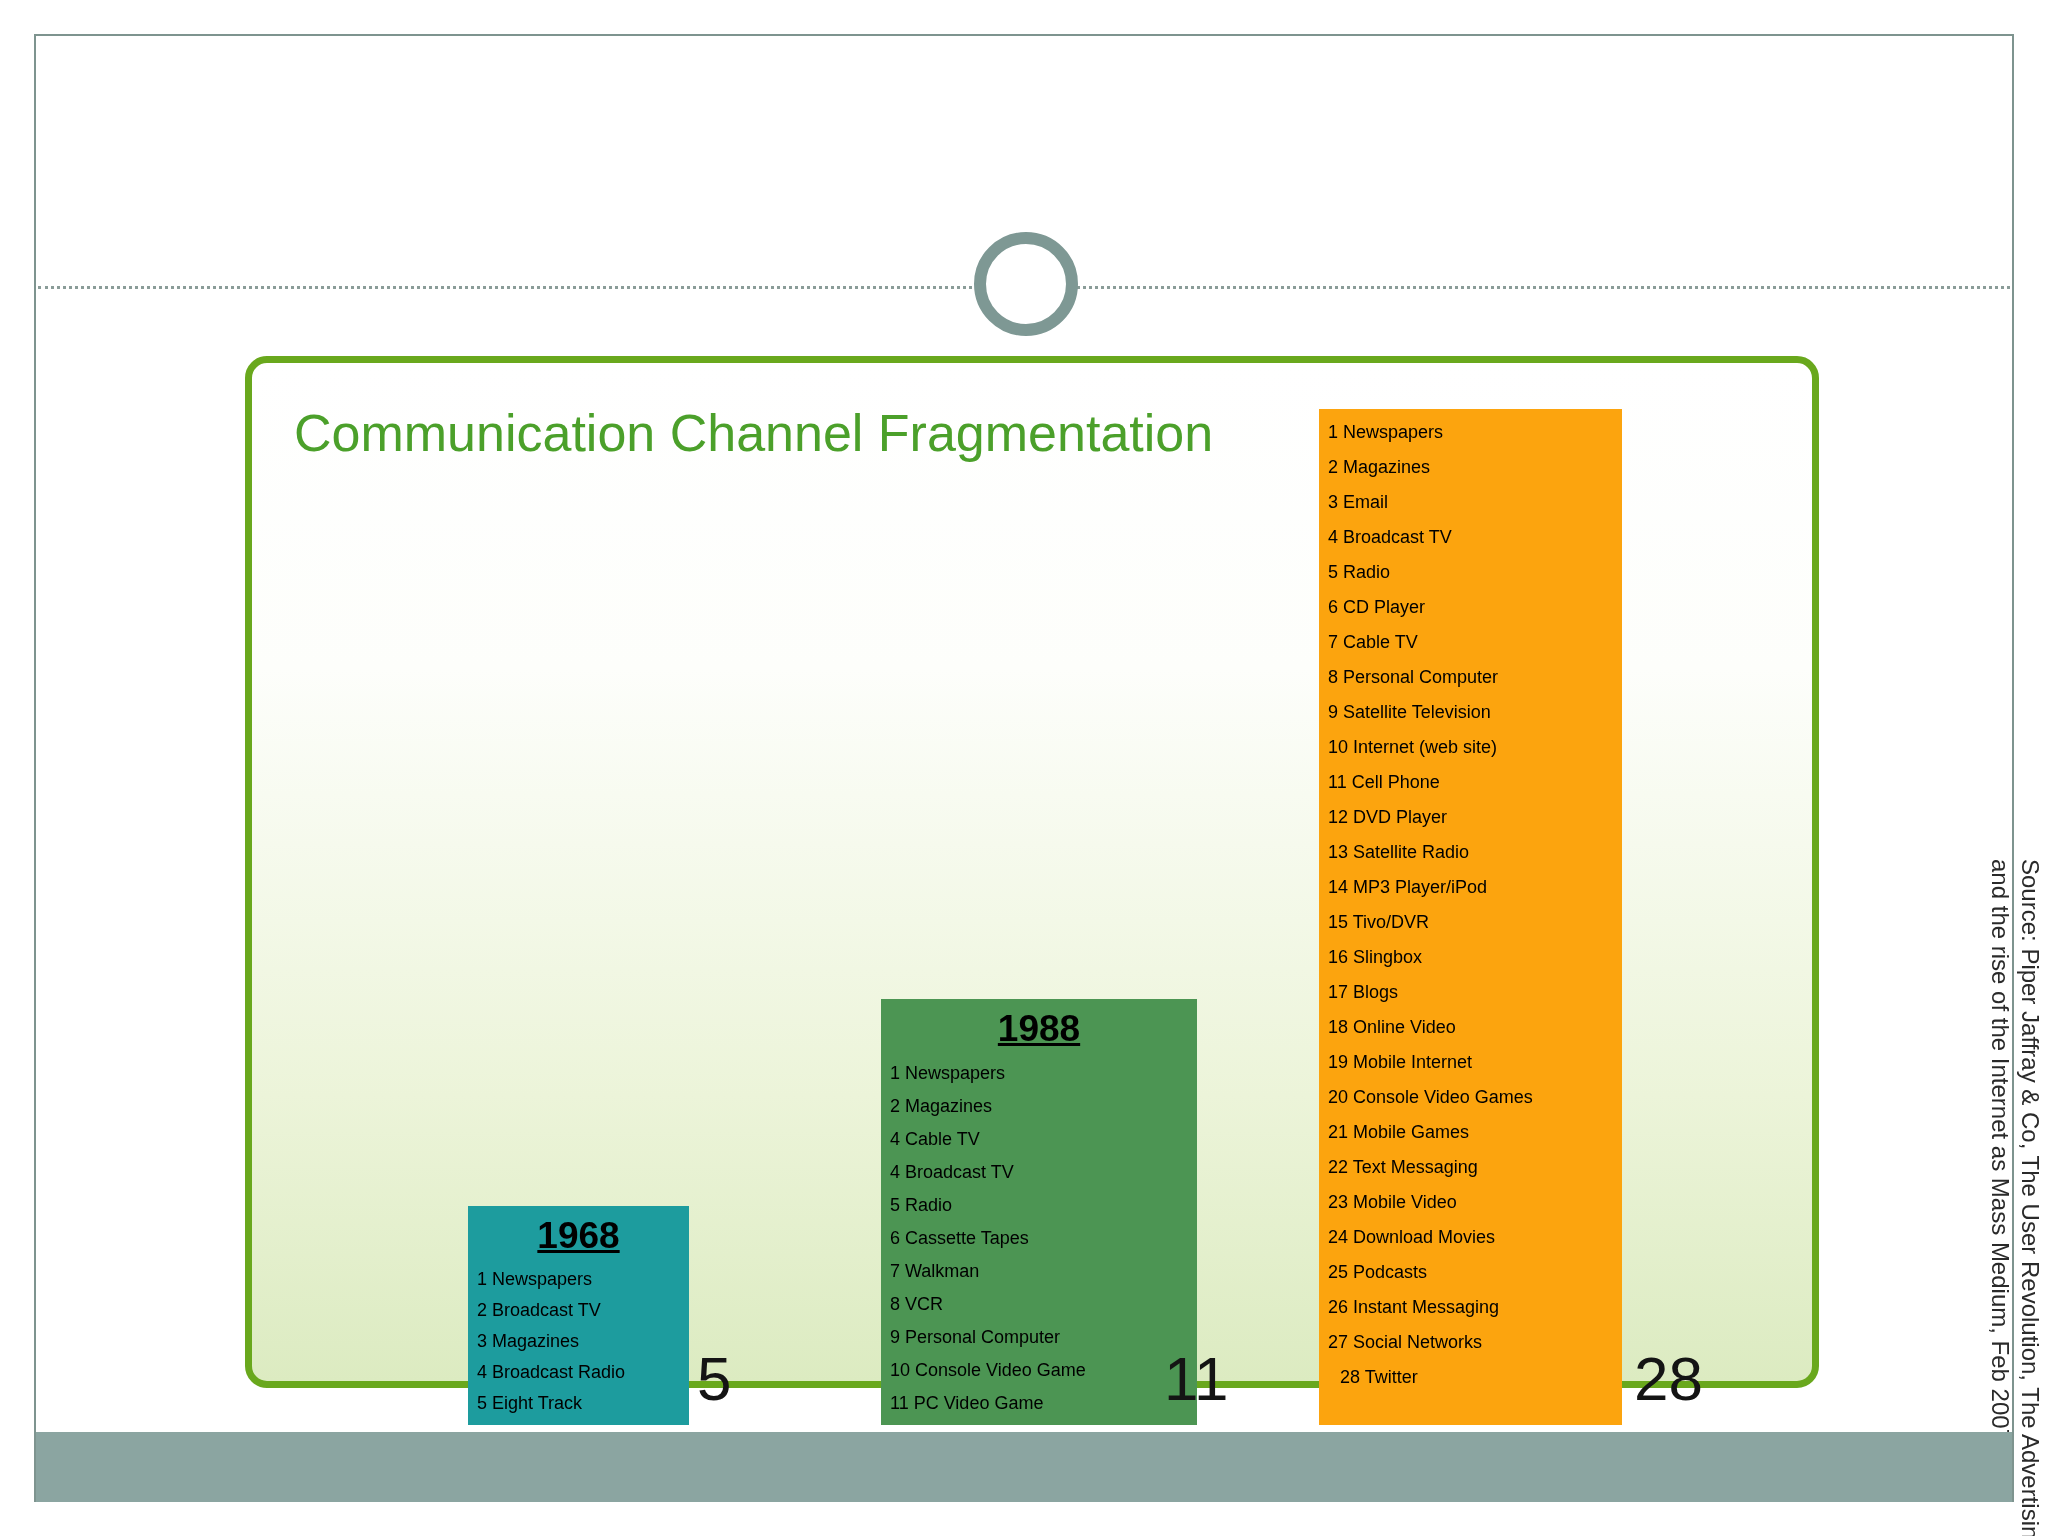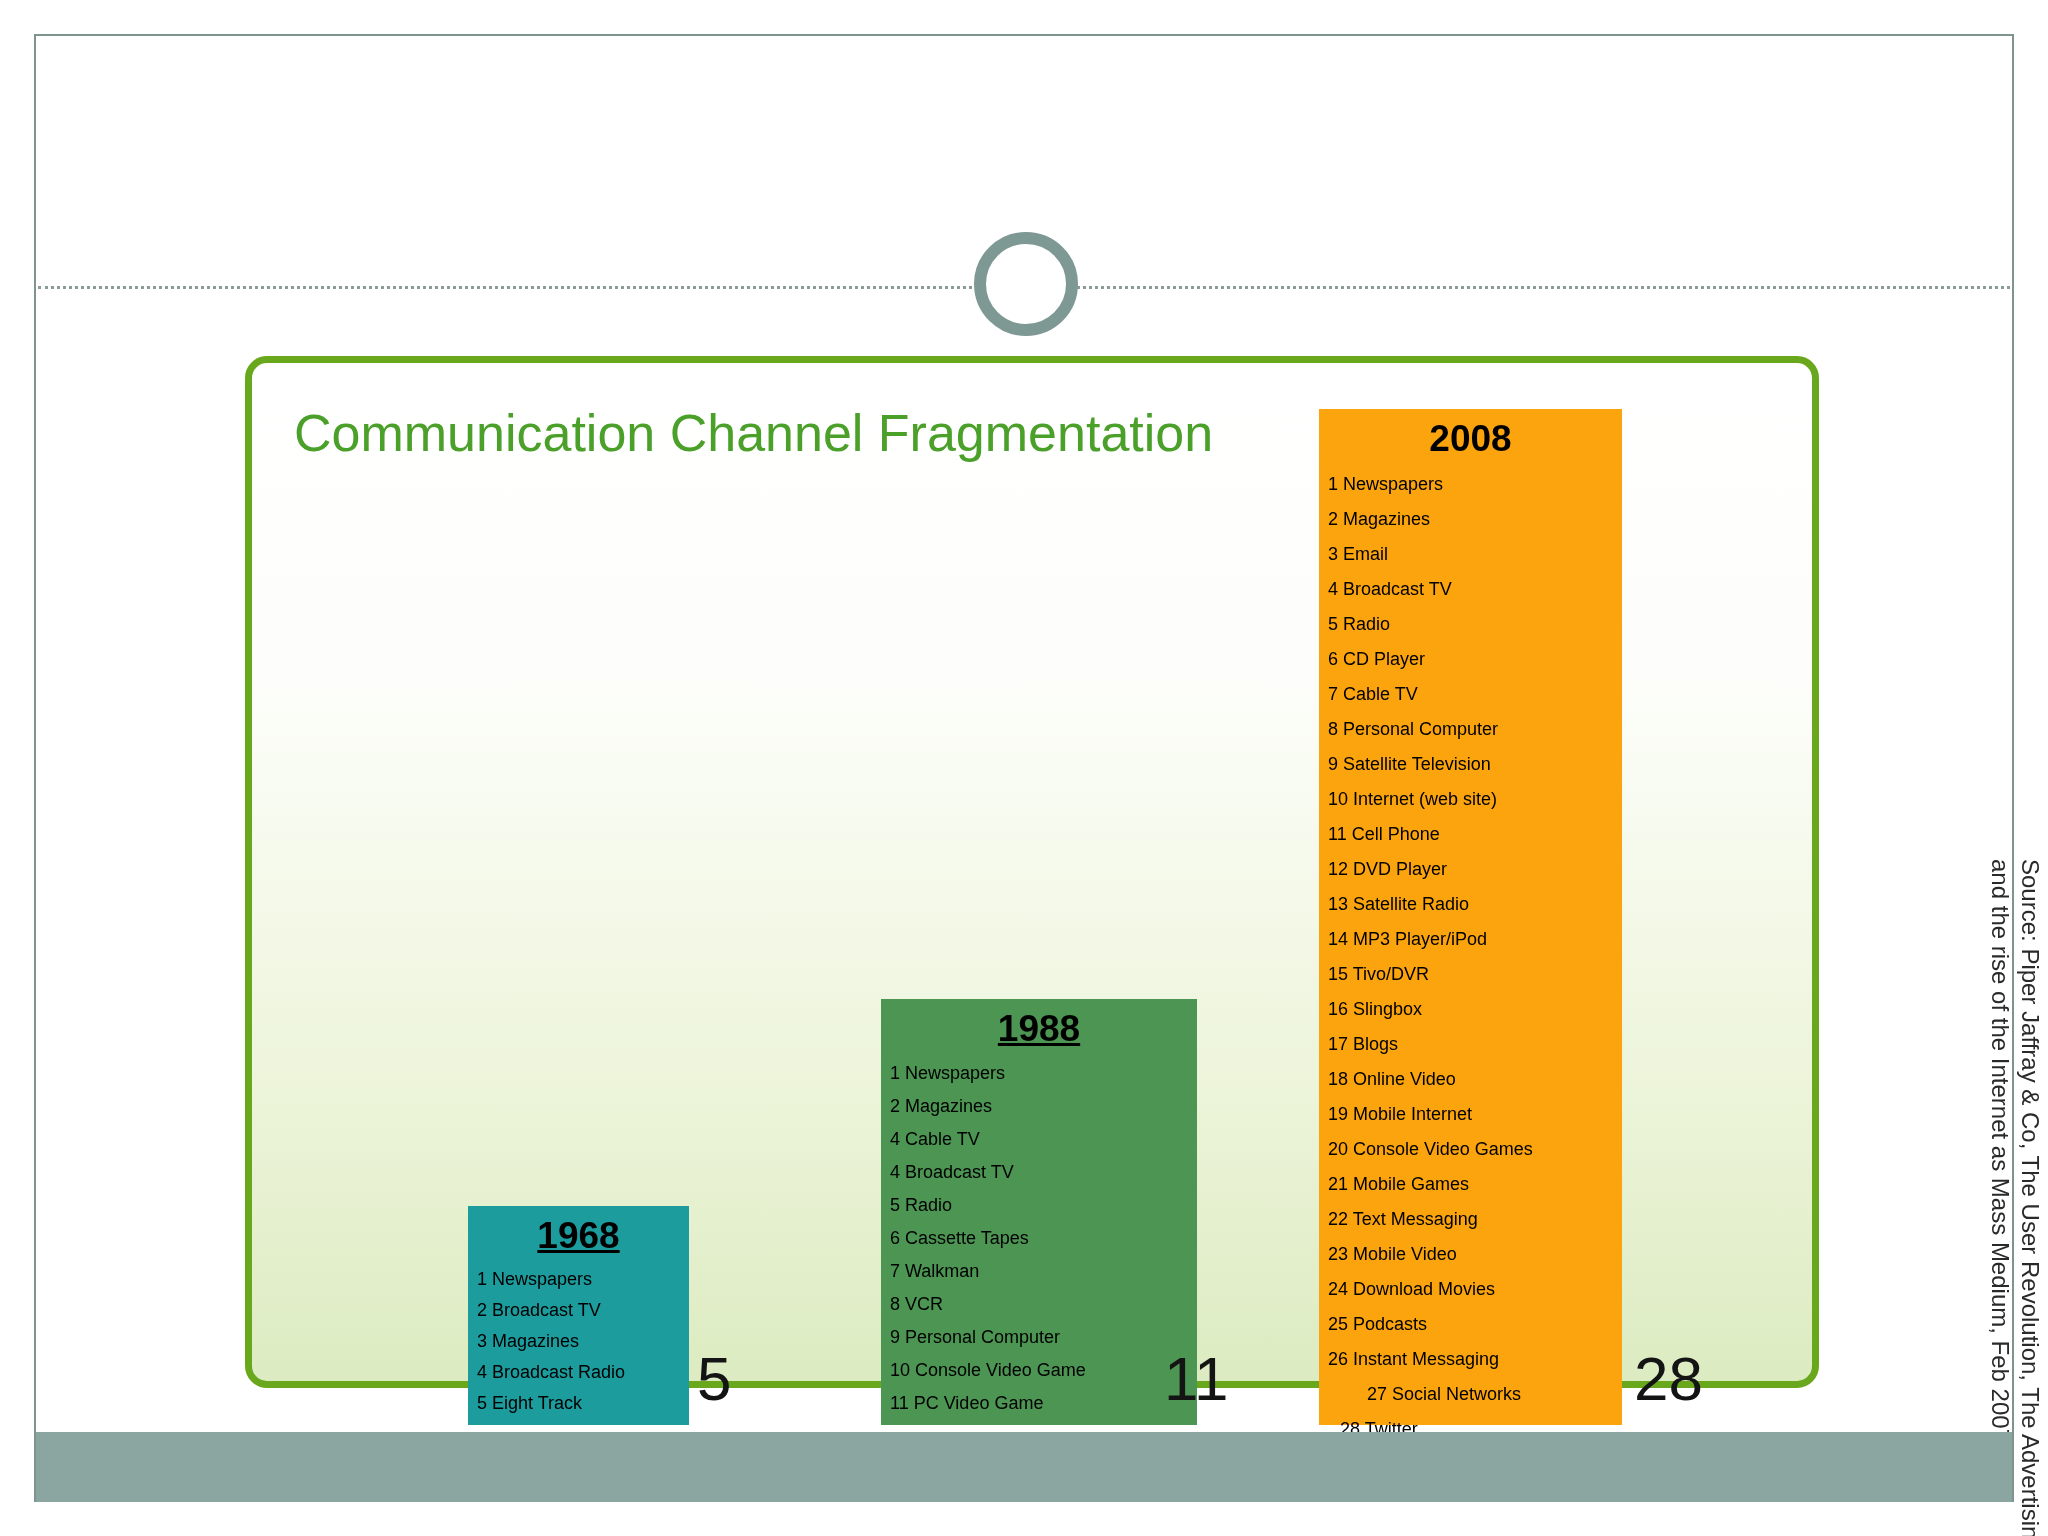--- a/index.html
+++ b/index.html
@@ -112,21 +112,20 @@
             <div class="bar-item" style="line-height: 33px;">6 Cassette Tapes</div>
             <div class="bar-item" style="line-height: 33px;">7 Walkman</div>
             <div class="bar-item" style="line-height: 33px;">8 VCR</div>
             <div class="bar-item" style="line-height: 33px;">9 Personal Computer</div>
             <div class="bar-item" style="line-height: 33px;">10 Console Video Game</div>
             <div class="bar-item" style="line-height: 33px;">11 PC Video Game</div>
           </div>
         </div>
         <div class="bar-count" style="left: 912px; top: 985px;">11</div>
         <div class="bar" style="left: 1067px; top: 46px; width: 303px; height: 1016px; background: rgb(252, 164, 14);">
-          <div class="bar-year">2008</div>
           <div class="bar-items" style="margin-top: 6px;">
             <div class="bar-item" style="line-height: 35px;">1 Newspapers</div>
             <div class="bar-item" style="line-height: 35px;">2 Magazines</div>
             <div class="bar-item" style="line-height: 35px;">3 Email</div>
             <div class="bar-item" style="line-height: 35px;">4 Broadcast TV</div>
             <div class="bar-item" style="line-height: 35px;">5 Radio</div>
             <div class="bar-item" style="line-height: 35px;">6 CD Player</div>
             <div class="bar-item" style="line-height: 35px;">7 Cable TV</div>
             <div class="bar-item" style="line-height: 35px;">8 Personal Computer</div>
             <div class="bar-item" style="line-height: 35px;">9 Satellite Television</div>
@@ -140,21 +139,21 @@
             <div class="bar-item" style="line-height: 35px;">17 Blogs</div>
             <div class="bar-item" style="line-height: 35px;">18 Online Video</div>
             <div class="bar-item" style="line-height: 35px;">19 Mobile Internet</div>
             <div class="bar-item" style="line-height: 35px;">20 Console Video Games</div>
             <div class="bar-item" style="line-height: 35px;">21 Mobile Games</div>
             <div class="bar-item" style="line-height: 35px;">22 Text Messaging</div>
             <div class="bar-item" style="line-height: 35px;">23 Mobile Video</div>
             <div class="bar-item" style="line-height: 35px;">24 Download Movies</div>
             <div class="bar-item" style="line-height: 35px;">25 Podcasts</div>
             <div class="bar-item" style="line-height: 35px;">26 Instant Messaging</div>
-            <div class="bar-item" style="line-height: 35px; margin-left: 39px;">27 Social Networks</div>
+            <div class="bar-item" style="line-height: 35px;">27 Social Networks</div>
             <div class="bar-item" style="line-height: 35px; margin-left: 12px;">28 Twitter</div>
           </div>
         </div>
         <div class="bar-count" style="left: 1382px; top: 985px;">28</div>
       </div>
 
     <div class="footer-bar"></div>
   </div>
 </div>
 

